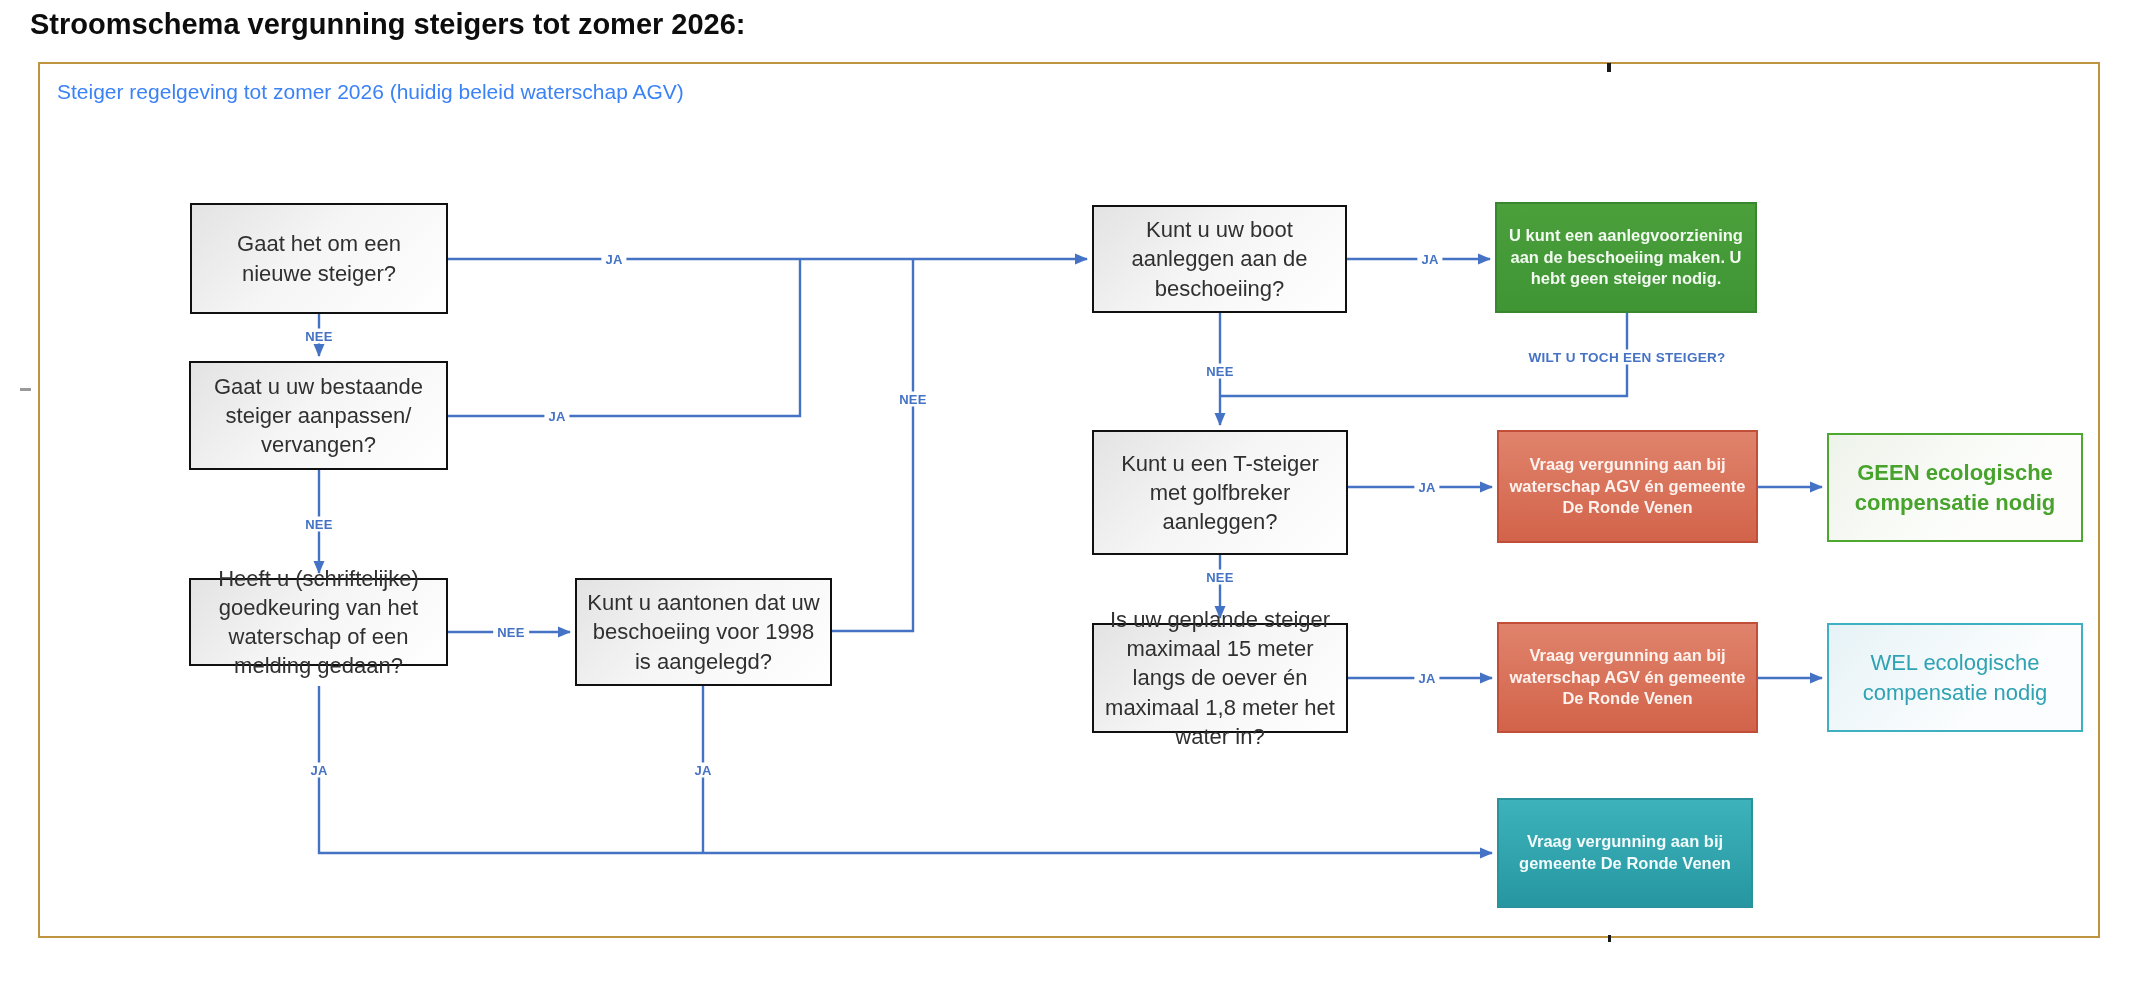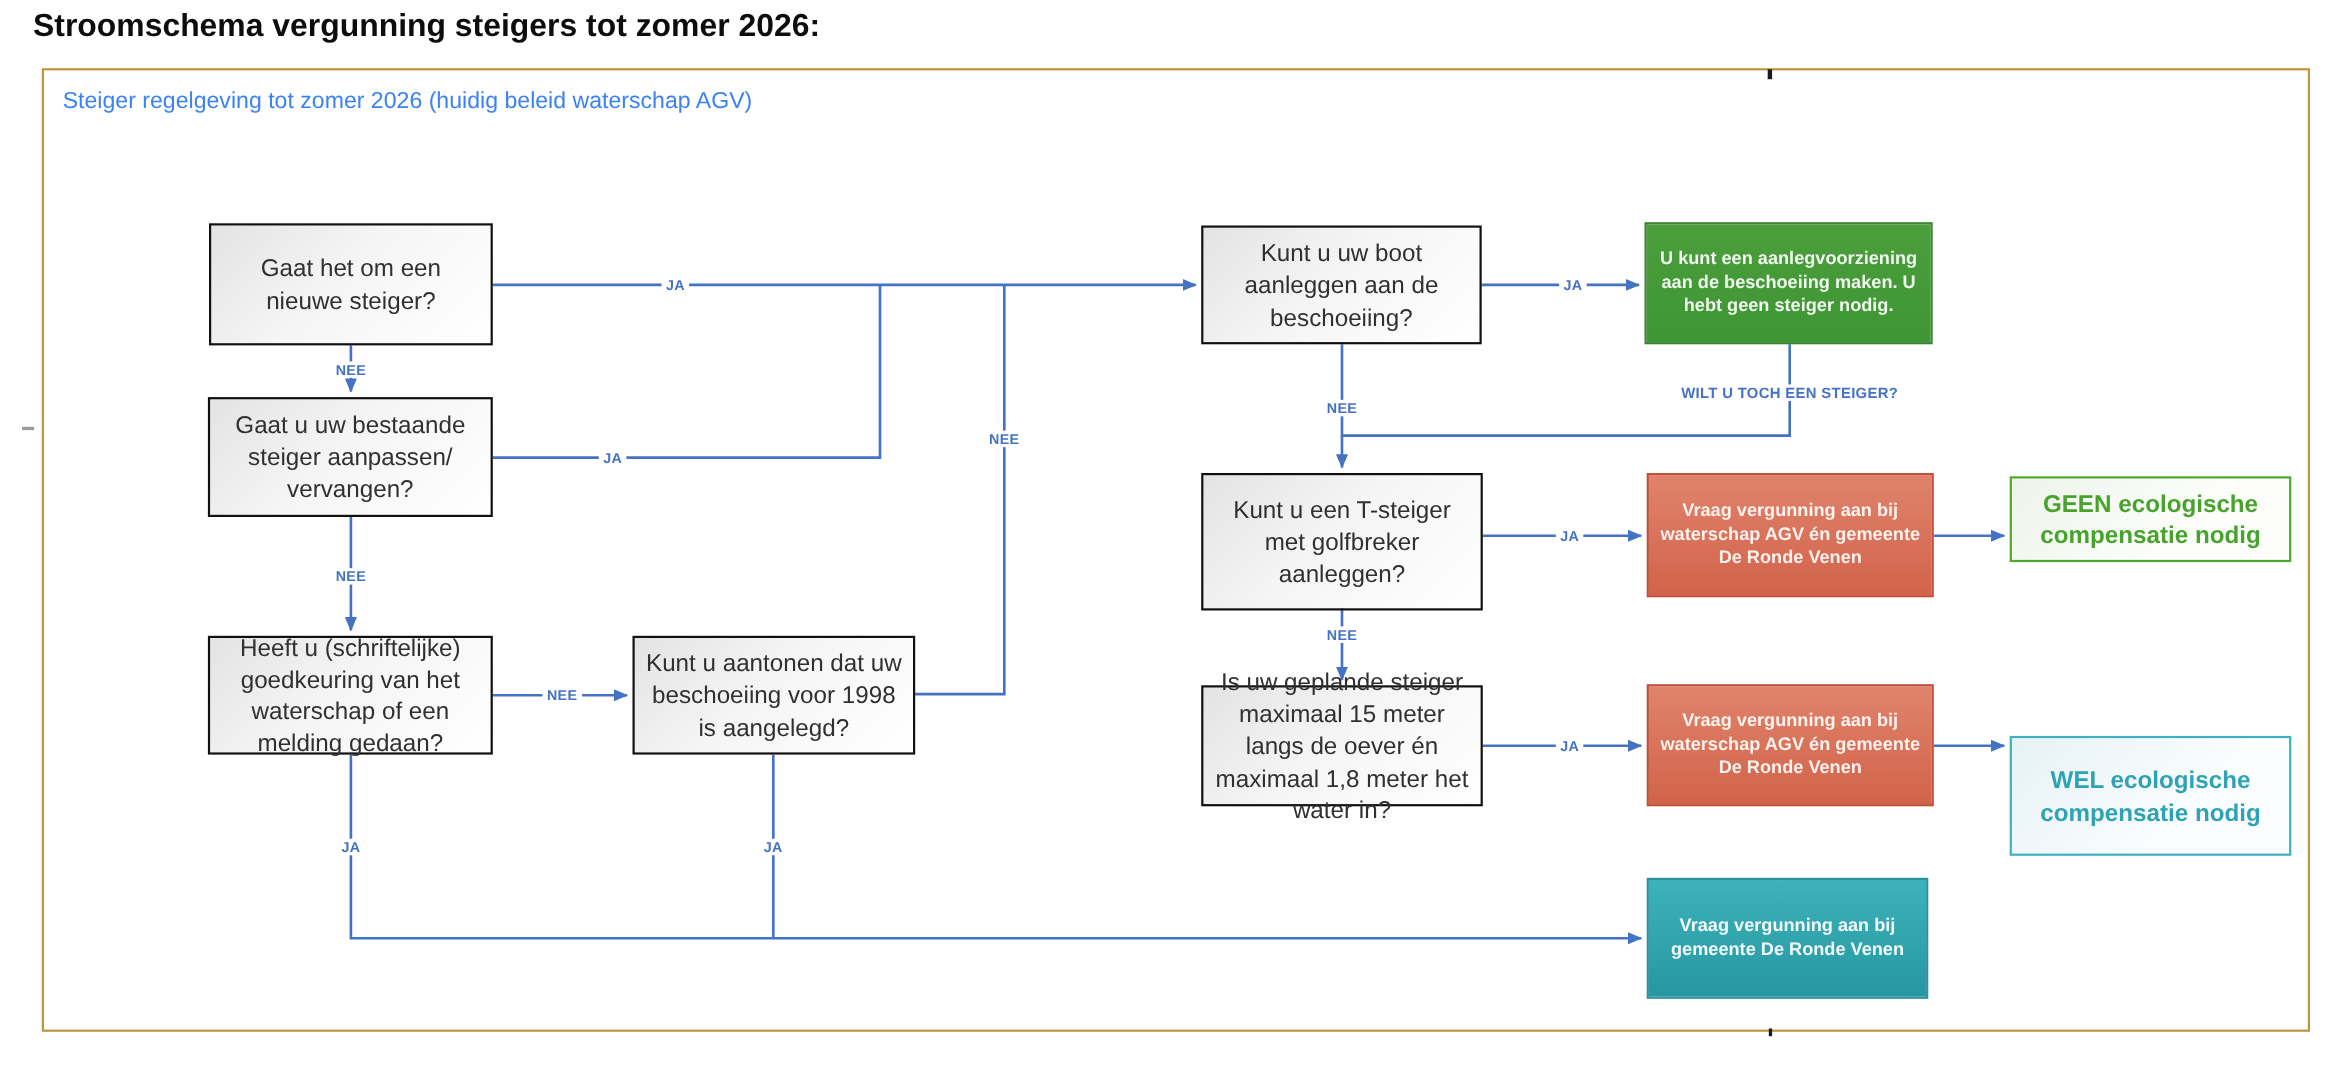--- a/index.html
+++ b/index.html
@@ -25,21 +25,21 @@
     position:absolute;display:flex;align-items:center;justify-content:center;
     text-align:center;padding:4px 10px;box-sizing:border-box;
     font-size:22px;line-height:1.32;color:#303030;
   }
   .q{
     background:linear-gradient(135deg,#e3e3e3 0%,#f5f5f5 45%,#ffffff 100%);
     border:2px solid #101010;
   }
   .qnew{left:190px;top:203px;width:258px;height:111px;}
   .qexist{left:189px;top:361px;width:259px;height:109px;}
-  .qapproval{left:189px;top:578px;width:259px;height:108px;text-align:center;}
+  .qapproval{left:189px;top:578px;width:259px;height:88px;text-align:center;}
   .q2007{left:575px;top:578px;width:257px;height:108px;}
   .qboat{left:1092px;top:205px;width:255px;height:108px;}
   .qtsteiger{left:1092px;top:430px;width:256px;height:125px;}
   .q15m{left:1092px;top:623px;width:256px;height:110px;padding:4px 6px;}
 
   .r{font-weight:600;font-size:16.5px;color:#ffffff;}
   .rgreen{
     left:1495px;top:202px;width:262px;height:111px;
     background:linear-gradient(180deg,#4ba03c 0%,#3f9434 100%);
     border:2px solid #38862E;color:#f2f9f0;
@@ -49,28 +49,28 @@
   .rred1,.rred2{
     background:linear-gradient(180deg,#e0836c 0%,#d2634a 100%);
     border:2px solid #c14e38;color:#fdf2ee;
   }
   .rteal{
     left:1497px;top:798px;width:256px;height:110px;
     background:linear-gradient(180deg,#3db2bb 0%,#2697a1 100%);
     border:2px solid #2a929c;color:#f2fafb;
   }
   .ogeen{
-    left:1827px;top:433px;width:256px;height:78px;
+    left:1827px;top:433px;width:256px;height:109px;
     background:linear-gradient(135deg,#eef3ea 0%,#fdfefc 65%);
     border:2px solid #4EA72E;color:#47A32C;font-weight:600;
   }
   .owel{
     left:1827px;top:623px;width:256px;height:109px;
     background:linear-gradient(135deg,#e6f2f6 0%,#fbfdfe 65%);
-    border:2px solid #3FB0C2;color:#2FA2B3;font-weight:700;margin-top:46px;
+    border:2px solid #3FB0C2;color:#2FA2B3;font-weight:400;
   }
 
   .edge-label{
     position:absolute;transform:translate(-50%,-50%);
     background:#ffffff;color:#4472C4;font-weight:700;font-size:13px;
     padding:0 4px;white-space:nowrap;letter-spacing:0.3px;z-index:5;
   }
   .edge-label.big{font-size:13.5px;}
 
   .tick{position:absolute;background:#1a1a1a;z-index:6;}

